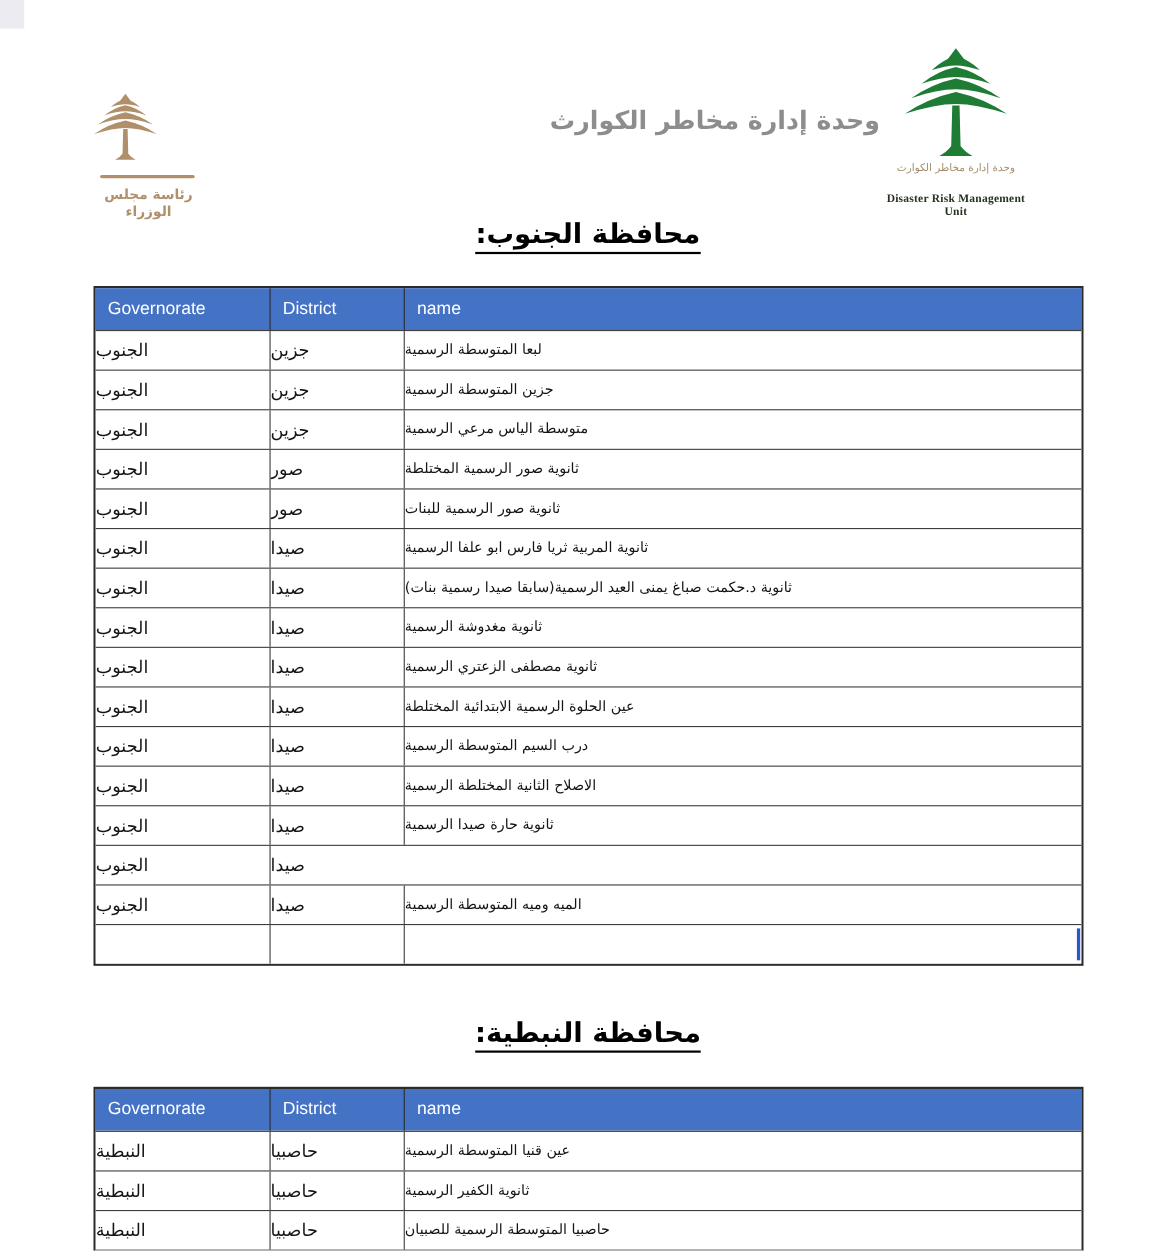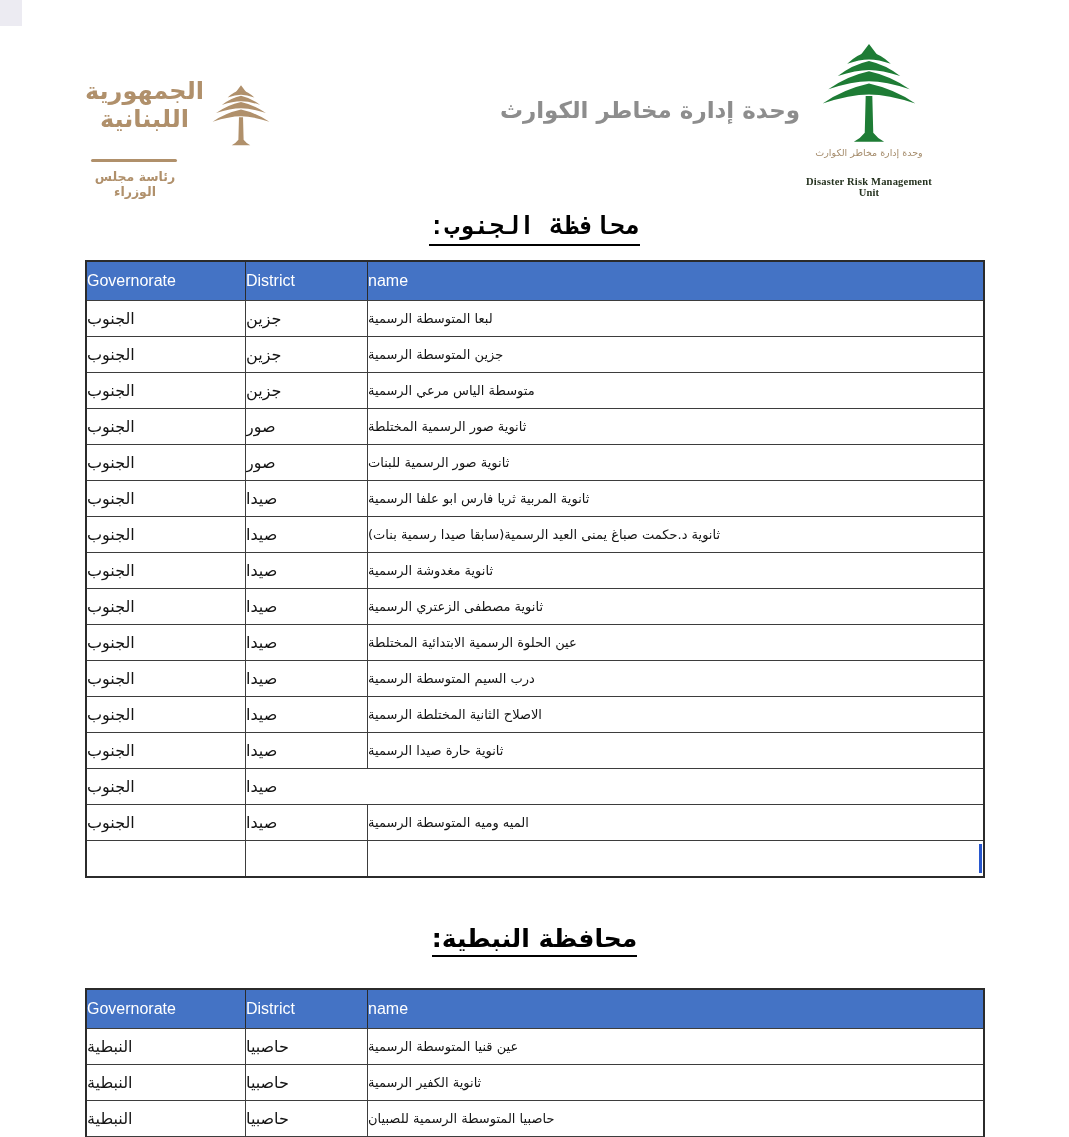--- a/index.html
+++ b/index.html
@@ -36,39 +36,39 @@
   .drmu-ar { font-size:9.5px; color:#a58c6c; margin-top:1px; direction:rtl; }
   .drmu-en { font-size:10.5px; font-weight:bold; font-family:"Liberation Serif", serif; color:#25321f; margin-top:18px; letter-spacing:0.2px; }
 
   
   .section-title {
     position:absolute; left:0; width:100%;
     text-align:center; direction:rtl;
     font-weight:bold; font-size:25px; color:#000;
   }
   .section-title .u { border-bottom:2.5px solid #000; padding-bottom:2px; }
-  #title-south  { top:211px;font-family:Liberation Mono, monospace; }
+  #title-south  { top:198px; }
   #title-nabatieh { top:924px; }
 
   
   .table {
     position:absolute; left:85px; width:900px;
     border:2px solid #2b2b2b;
     background:#fff;
   }
   #table-south { top:260px; }
   #table-nabatieh { top:988px; }
 
   .thead {
     display:grid; grid-template-columns:158px 122px 1fr;
     background:#4473c5; height:38px;
   }
   .th {
     color:#fff; font-family:"Liberation Sans", sans-serif; font-size:16px;
-    display:flex; align-items:center; 
+    display:flex; align-items:center; padding-left:11px;
     border-left:1.5px solid #2b2b2b;
   }
   .th:first-child { border-left:none; }
 
   .tr {
     display:grid; grid-template-columns:158px 122px 1fr;
     height:36px; border-top:1.5px solid #3d3d3d;
     background:#fff;
   }
   .td {
@@ -103,24 +103,20 @@
     </g>
   </defs>
 </svg>
 
 <div class="page">
 
   <div class="corner-artifact"></div>
 
   <div class="rep-logo">
     <div class="row">
-      <div class="rep-text">
-        <div>الجمهورية</div>
-        <div>اللبنانية</div>
-      </div>
       <span class="rep-tree">
         <svg width="58" height="64" viewBox="0 0 100 110" fill="#b0906b">
             <use href="#cedar"></use>
           </svg>
       </span>
     </div>
     <div class="rep-divider"></div>
     <div class="rep-caption">رئاسة مجلس الوزراء</div>
   </div>
 

